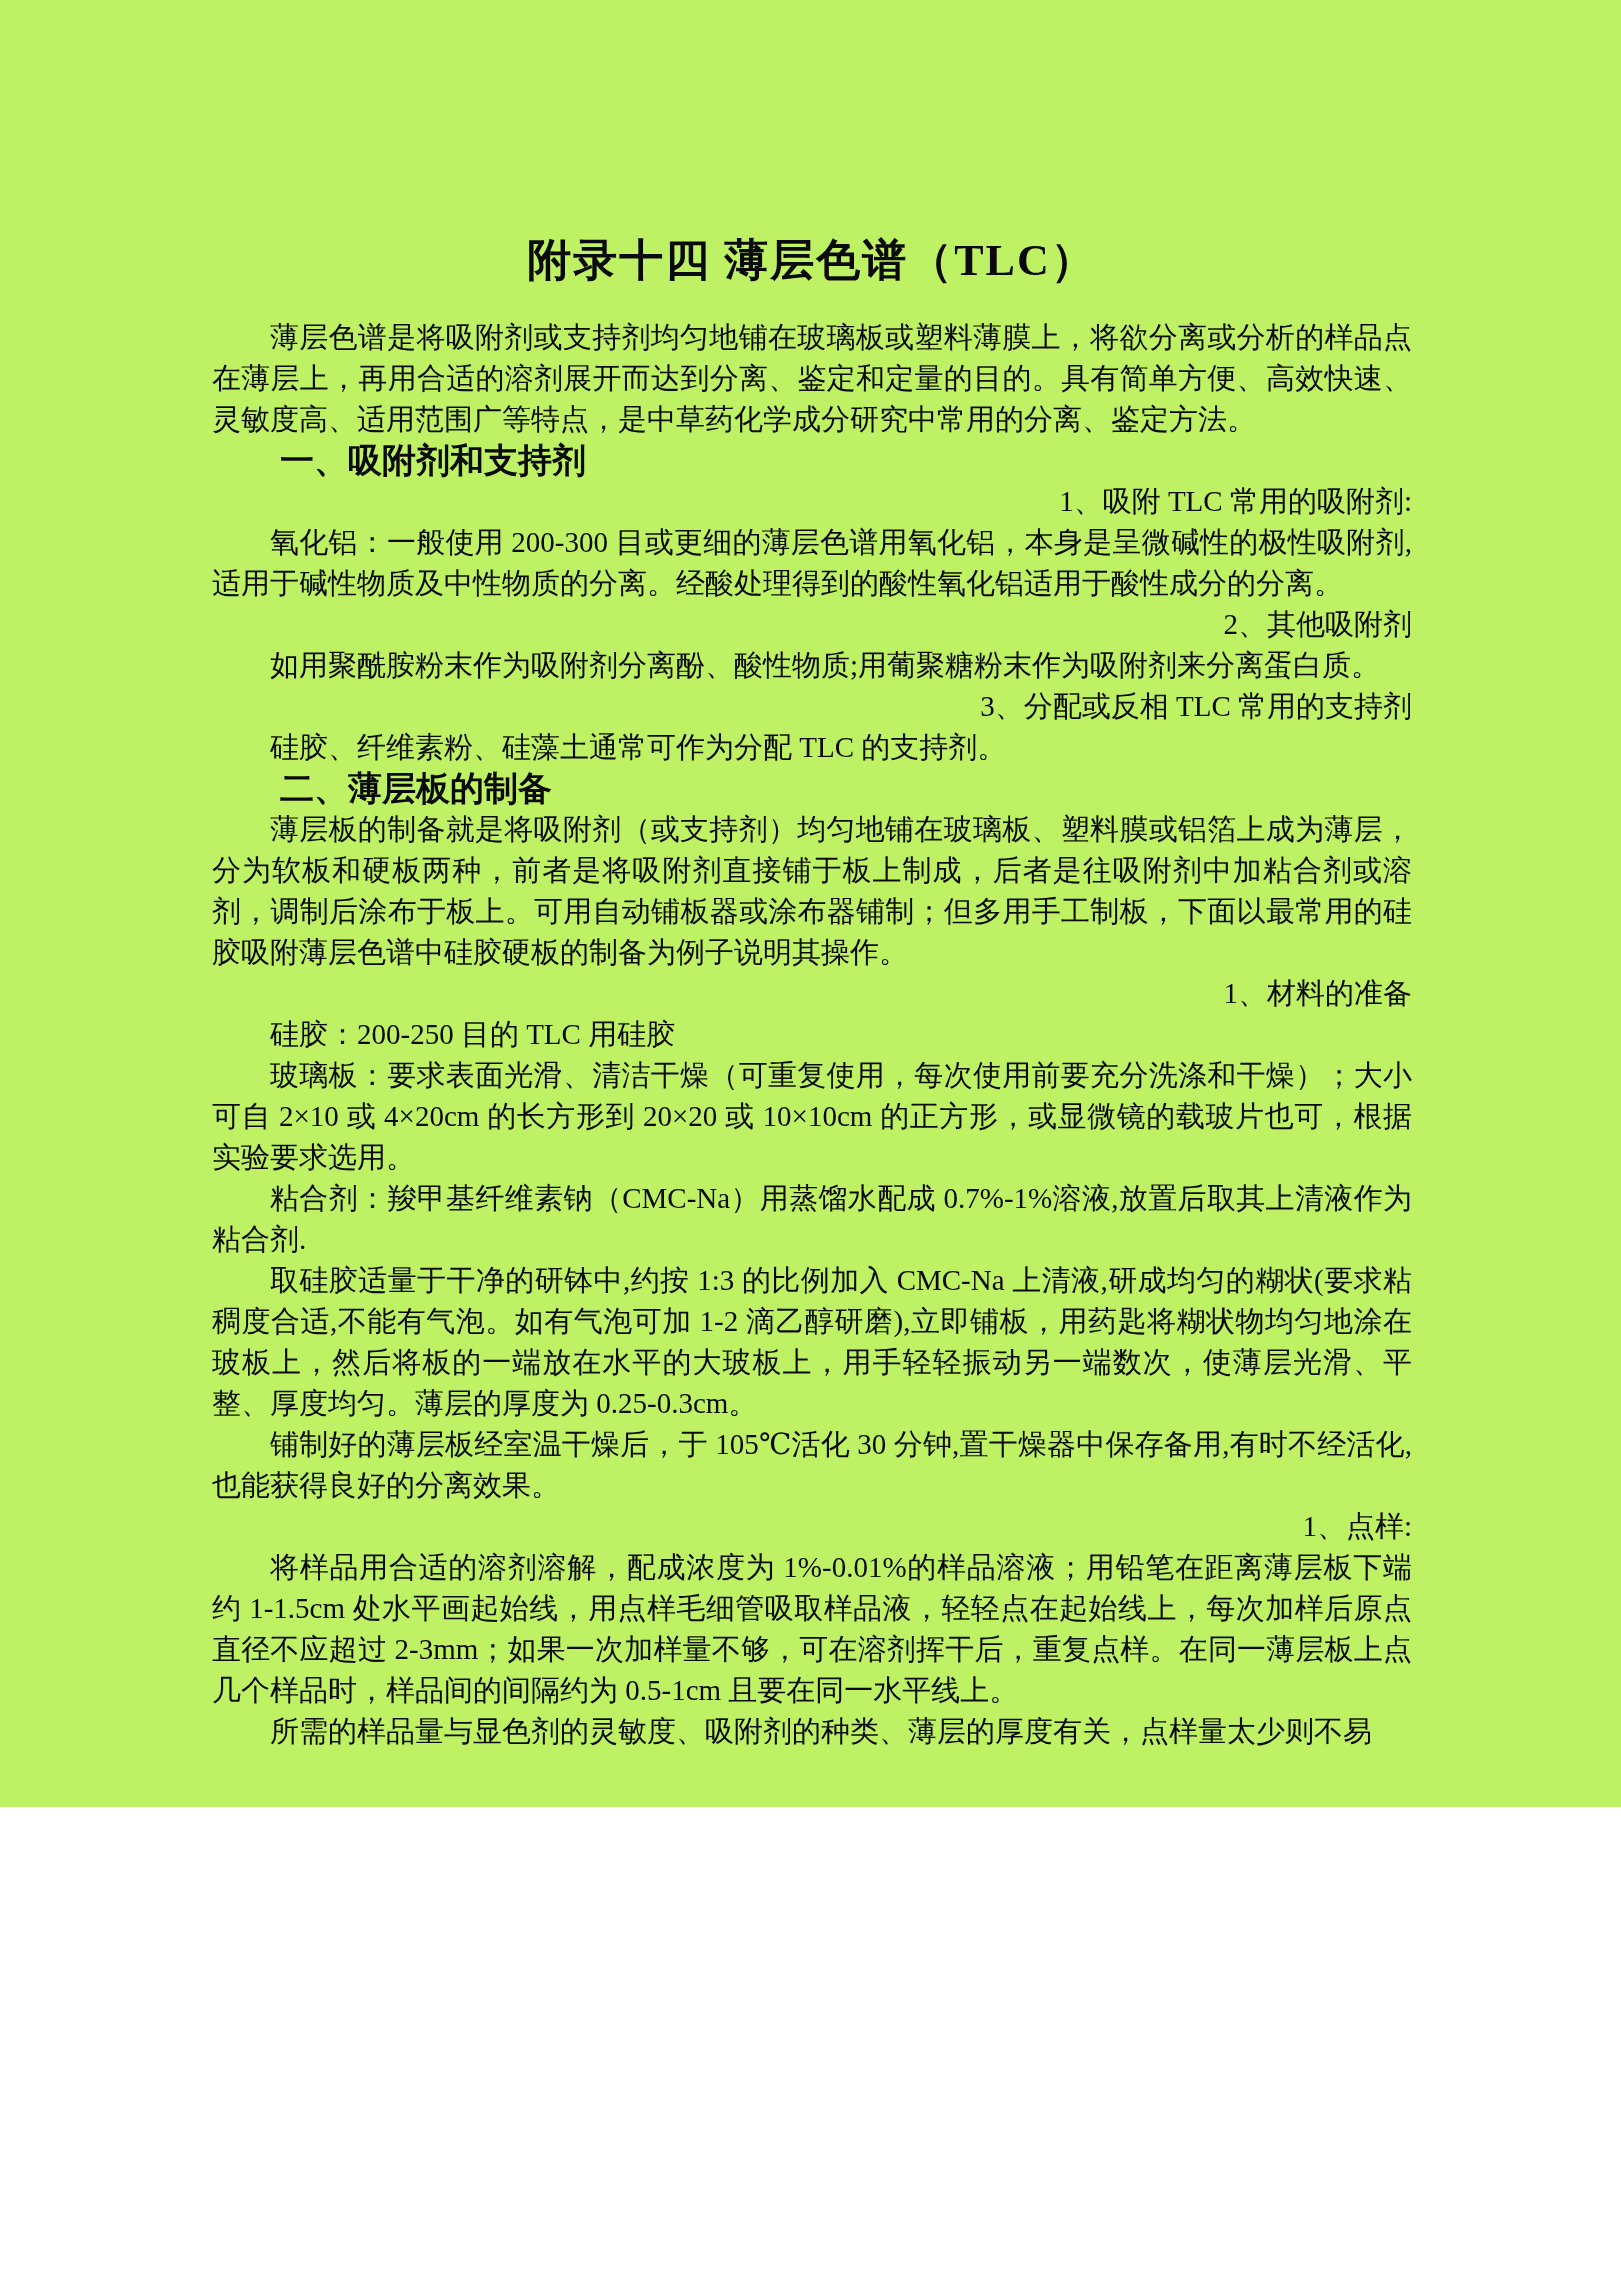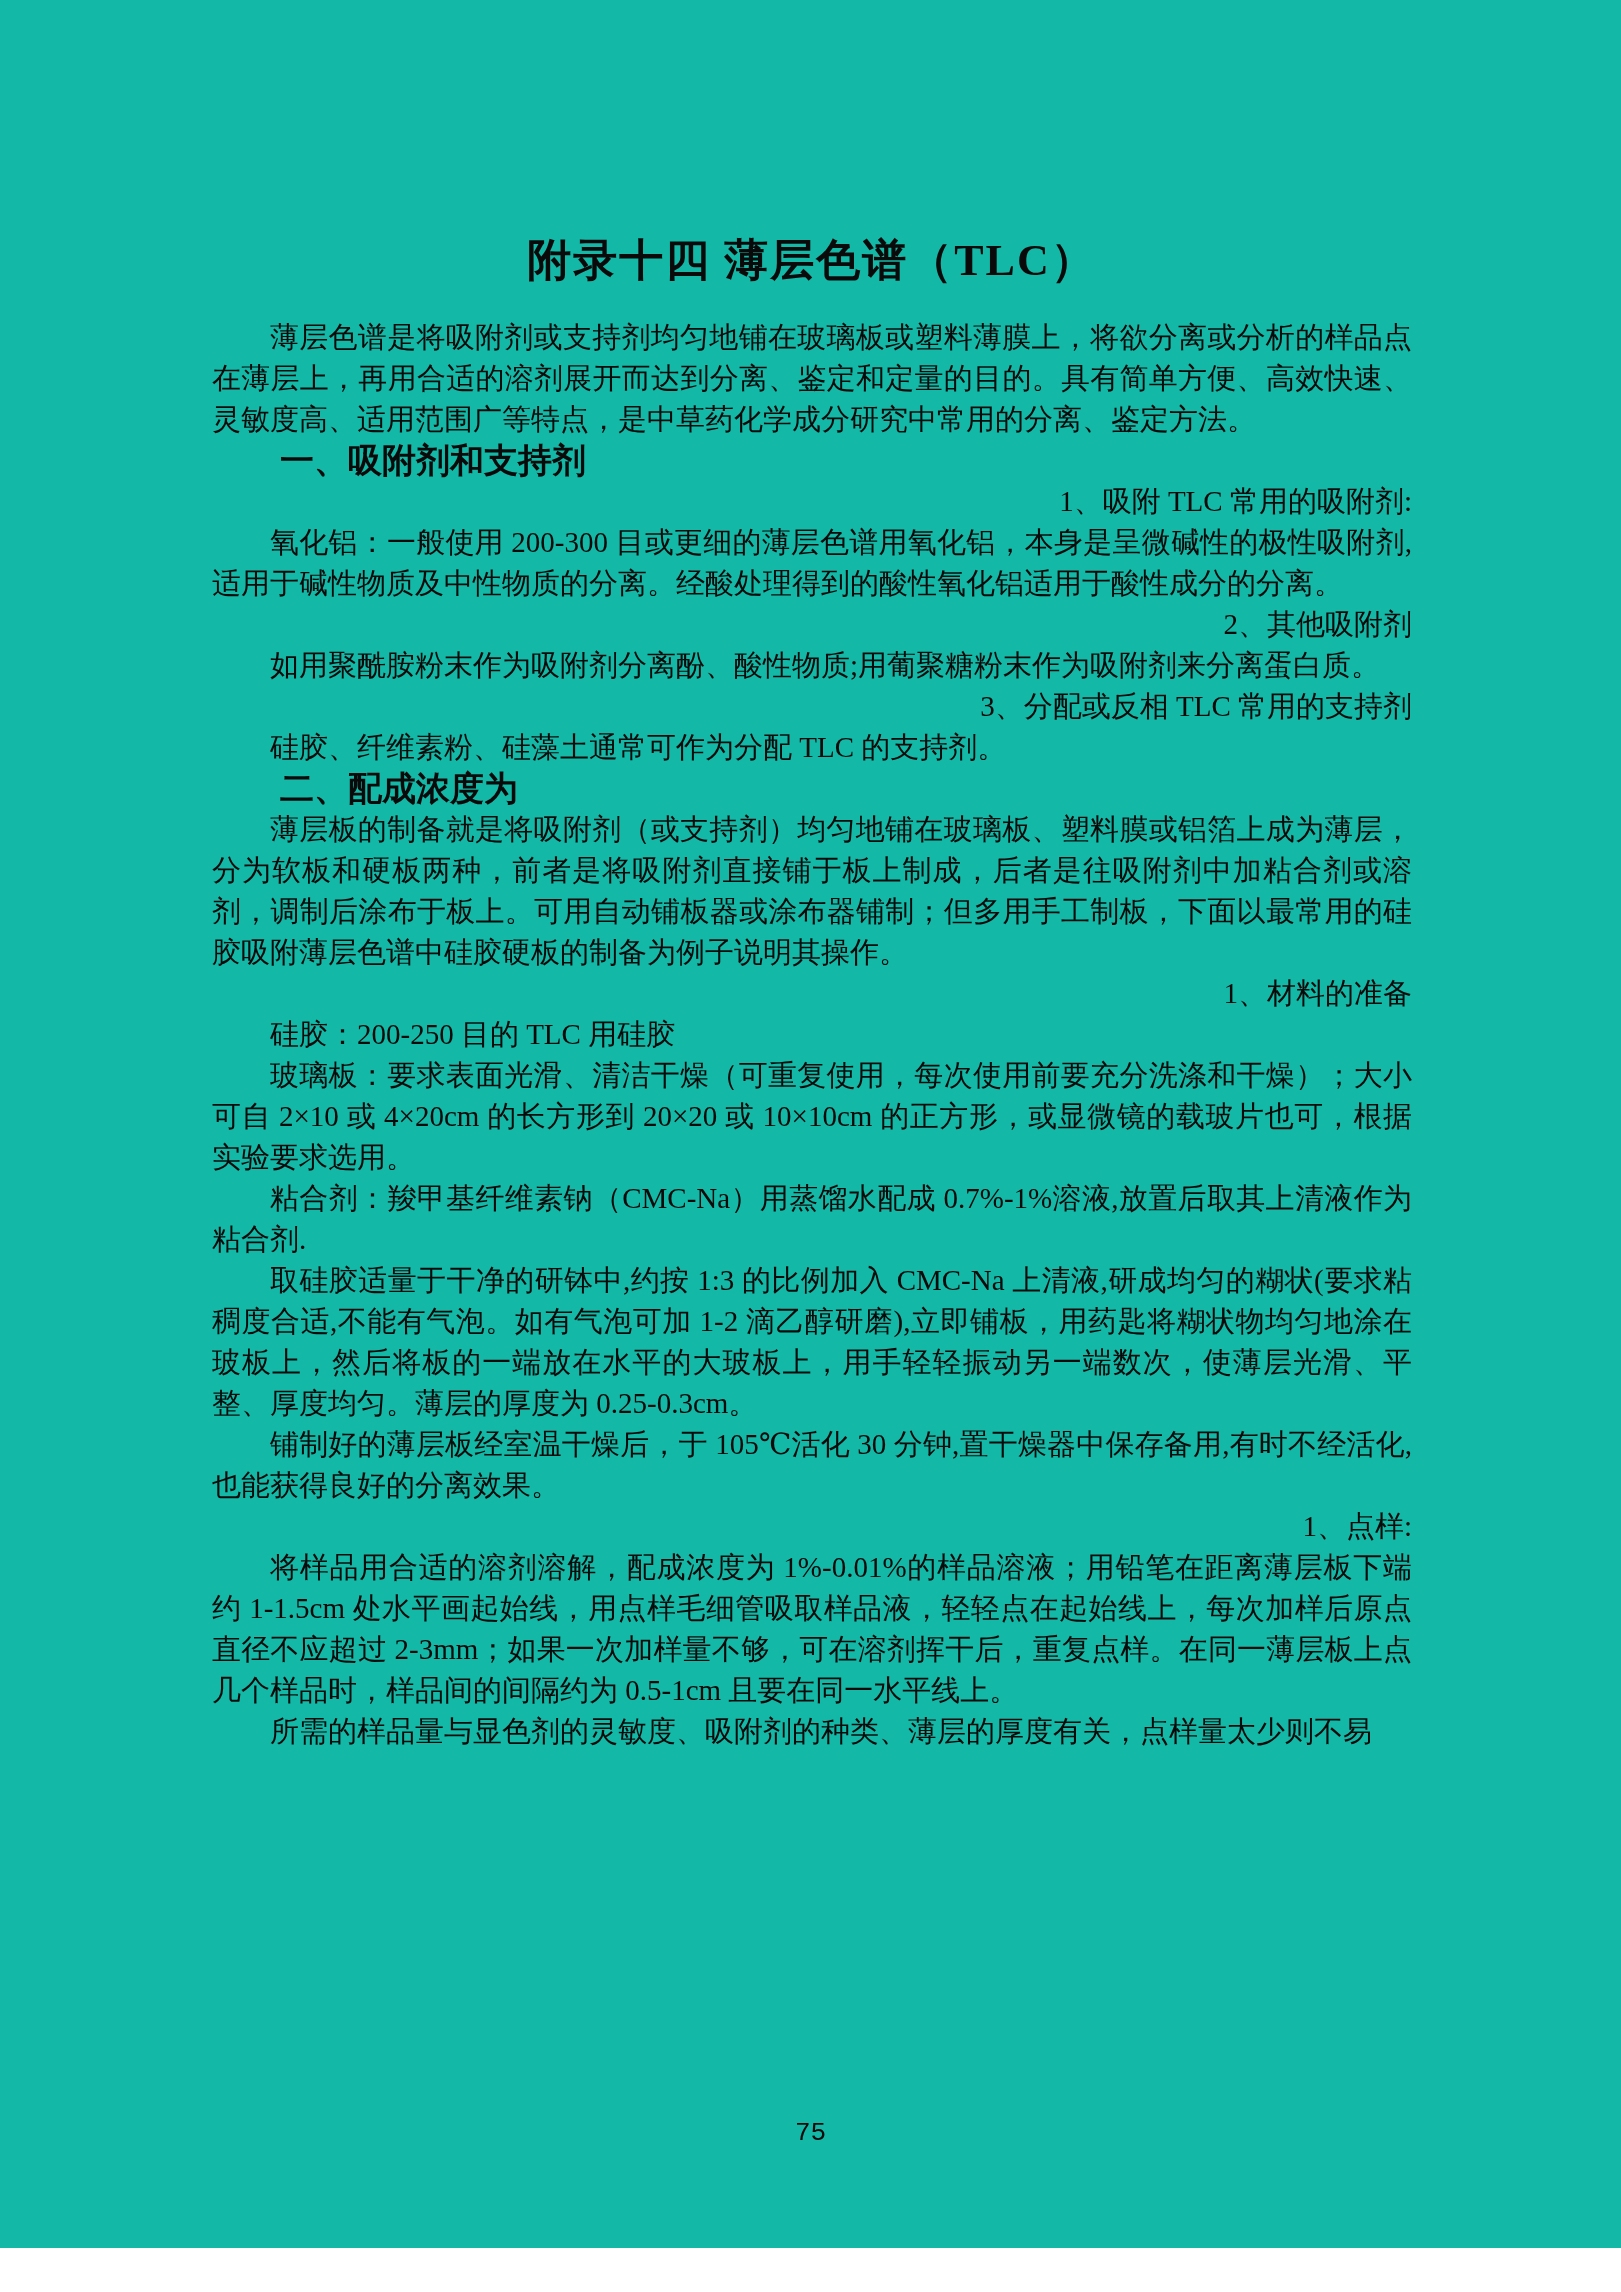--- a/index.html
+++ b/index.html
@@ -3,22 +3,22 @@
 <meta charset="utf-8">
 <style>
   html, body {
     margin: 0;
     padding: 0;
     background: #ffffff;
   }
   .page {
     position: relative;
     width: 1621px;
-    height: 2248px;
-    background: #14b8a6;
+    height: 1807px;
+    background: #bef264;
     color: #0a0a0a;
     font-family: "Liberation Serif", "DejaVu Serif", serif;
     overflow: hidden;
   }
   .content {
     position: absolute;
     left: 212px;
     top: 233px;
     width: 1200px;
     font-size: 29px;
@@ -66,21 +66,21 @@
   <div class="content">
     <div class="t">附录十四 薄层色谱（TLC）</div>
     <div class="p">薄层色谱是将吸附剂或支持剂均匀地铺在玻璃板或塑料薄膜上，将欲分离或分析的样品点在薄层上，再用合适的溶剂展开而达到分离、鉴定和定量的目的。具有简单方便、高效快速、灵敏度高、适用范围广等特点，是中草药化学成分研究中常用的分离、鉴定方法。</div>
     <div class="h">一、吸附剂和支持剂</div>
     <div class="s">1、吸附 TLC 常用的吸附剂:</div>
     <div class="p">氧化铝：一般使用 200-300 目或更细的薄层色谱用氧化铝，本身是呈微碱性的极性吸附剂,适用于碱性物质及中性物质的分离。经酸处理得到的酸性氧化铝适用于酸性成分的分离。</div>
     <div class="s">2、其他吸附剂</div>
     <div class="p">如用聚酰胺粉末作为吸附剂分离酚、酸性物质;用葡聚糖粉末作为吸附剂来分离蛋白质。</div>
     <div class="s">3、分配或反相 TLC 常用的支持剂</div>
     <div class="p">硅胶、纤维素粉、硅藻土通常可作为分配 TLC 的支持剂。</div>
-    <div class="h">二、配成浓度为</div>
+    <div class="h">二、薄层板的制备</div>
     <div class="p">薄层板的制备就是将吸附剂（或支持剂）均匀地铺在玻璃板、塑料膜或铝箔上成为薄层，分为软板和硬板两种，前者是将吸附剂直接铺于板上制成，后者是往吸附剂中加粘合剂或溶剂，调制后涂布于板上。可用自动铺板器或涂布器铺制；但多用手工制板，下面以最常用的硅胶吸附薄层色谱中硅胶硬板的制备为例子说明其操作。</div>
     <div class="s">1、材料的准备</div>
     <div class="p">硅胶：200-250 目的 TLC 用硅胶</div>
     <div class="p">玻璃板：要求表面光滑、清洁干燥（可重复使用，每次使用前要充分洗涤和干燥）；大小可自 2×10 或 4×20cm 的长方形到 20×20 或 10×10cm 的正方形，或显微镜的载玻片也可，根据实验要求选用。</div>
     <div class="p">粘合剂：羧甲基纤维素钠（CMC-Na）用蒸馏水配成 0.7%-1%溶液,放置后取其上清液作为粘合剂.</div>
     <div class="p">取硅胶适量于干净的研钵中,约按 1:3 的比例加入 CMC-Na 上清液,研成均匀的糊状(要求粘稠度合适,不能有气泡。如有气泡可加 1-2 滴乙醇研磨),立即铺板，用药匙将糊状物均匀地涂在玻板上，然后将板的一端放在水平的大玻板上，用手轻轻振动另一端数次，使薄层光滑、平整、厚度均匀。薄层的厚度为 0.25-0.3cm。</div>
     <div class="p">铺制好的薄层板经室温干燥后，于 105℃活化 30 分钟,置干燥器中保存备用,有时不经活化,也能获得良好的分离效果。</div>
     <div class="s">1、点样:</div>
     <div class="p">将样品用合适的溶剂溶解，配成浓度为 1%-0.01%的样品溶液；用铅笔在距离薄层板下端约 1-1.5cm 处水平画起始线，用点样毛细管吸取样品液，轻轻点在起始线上，每次加样后原点直径不应超过 2-3mm；如果一次加样量不够，可在溶剂挥干后，重复点样。在同一薄层板上点几个样品时，样品间的间隔约为 0.5-1cm 且要在同一水平线上。</div>
     <div class="p">所需的样品量与显色剂的灵敏度、吸附剂的种类、薄层的厚度有关，点样量太少则不易</div>

